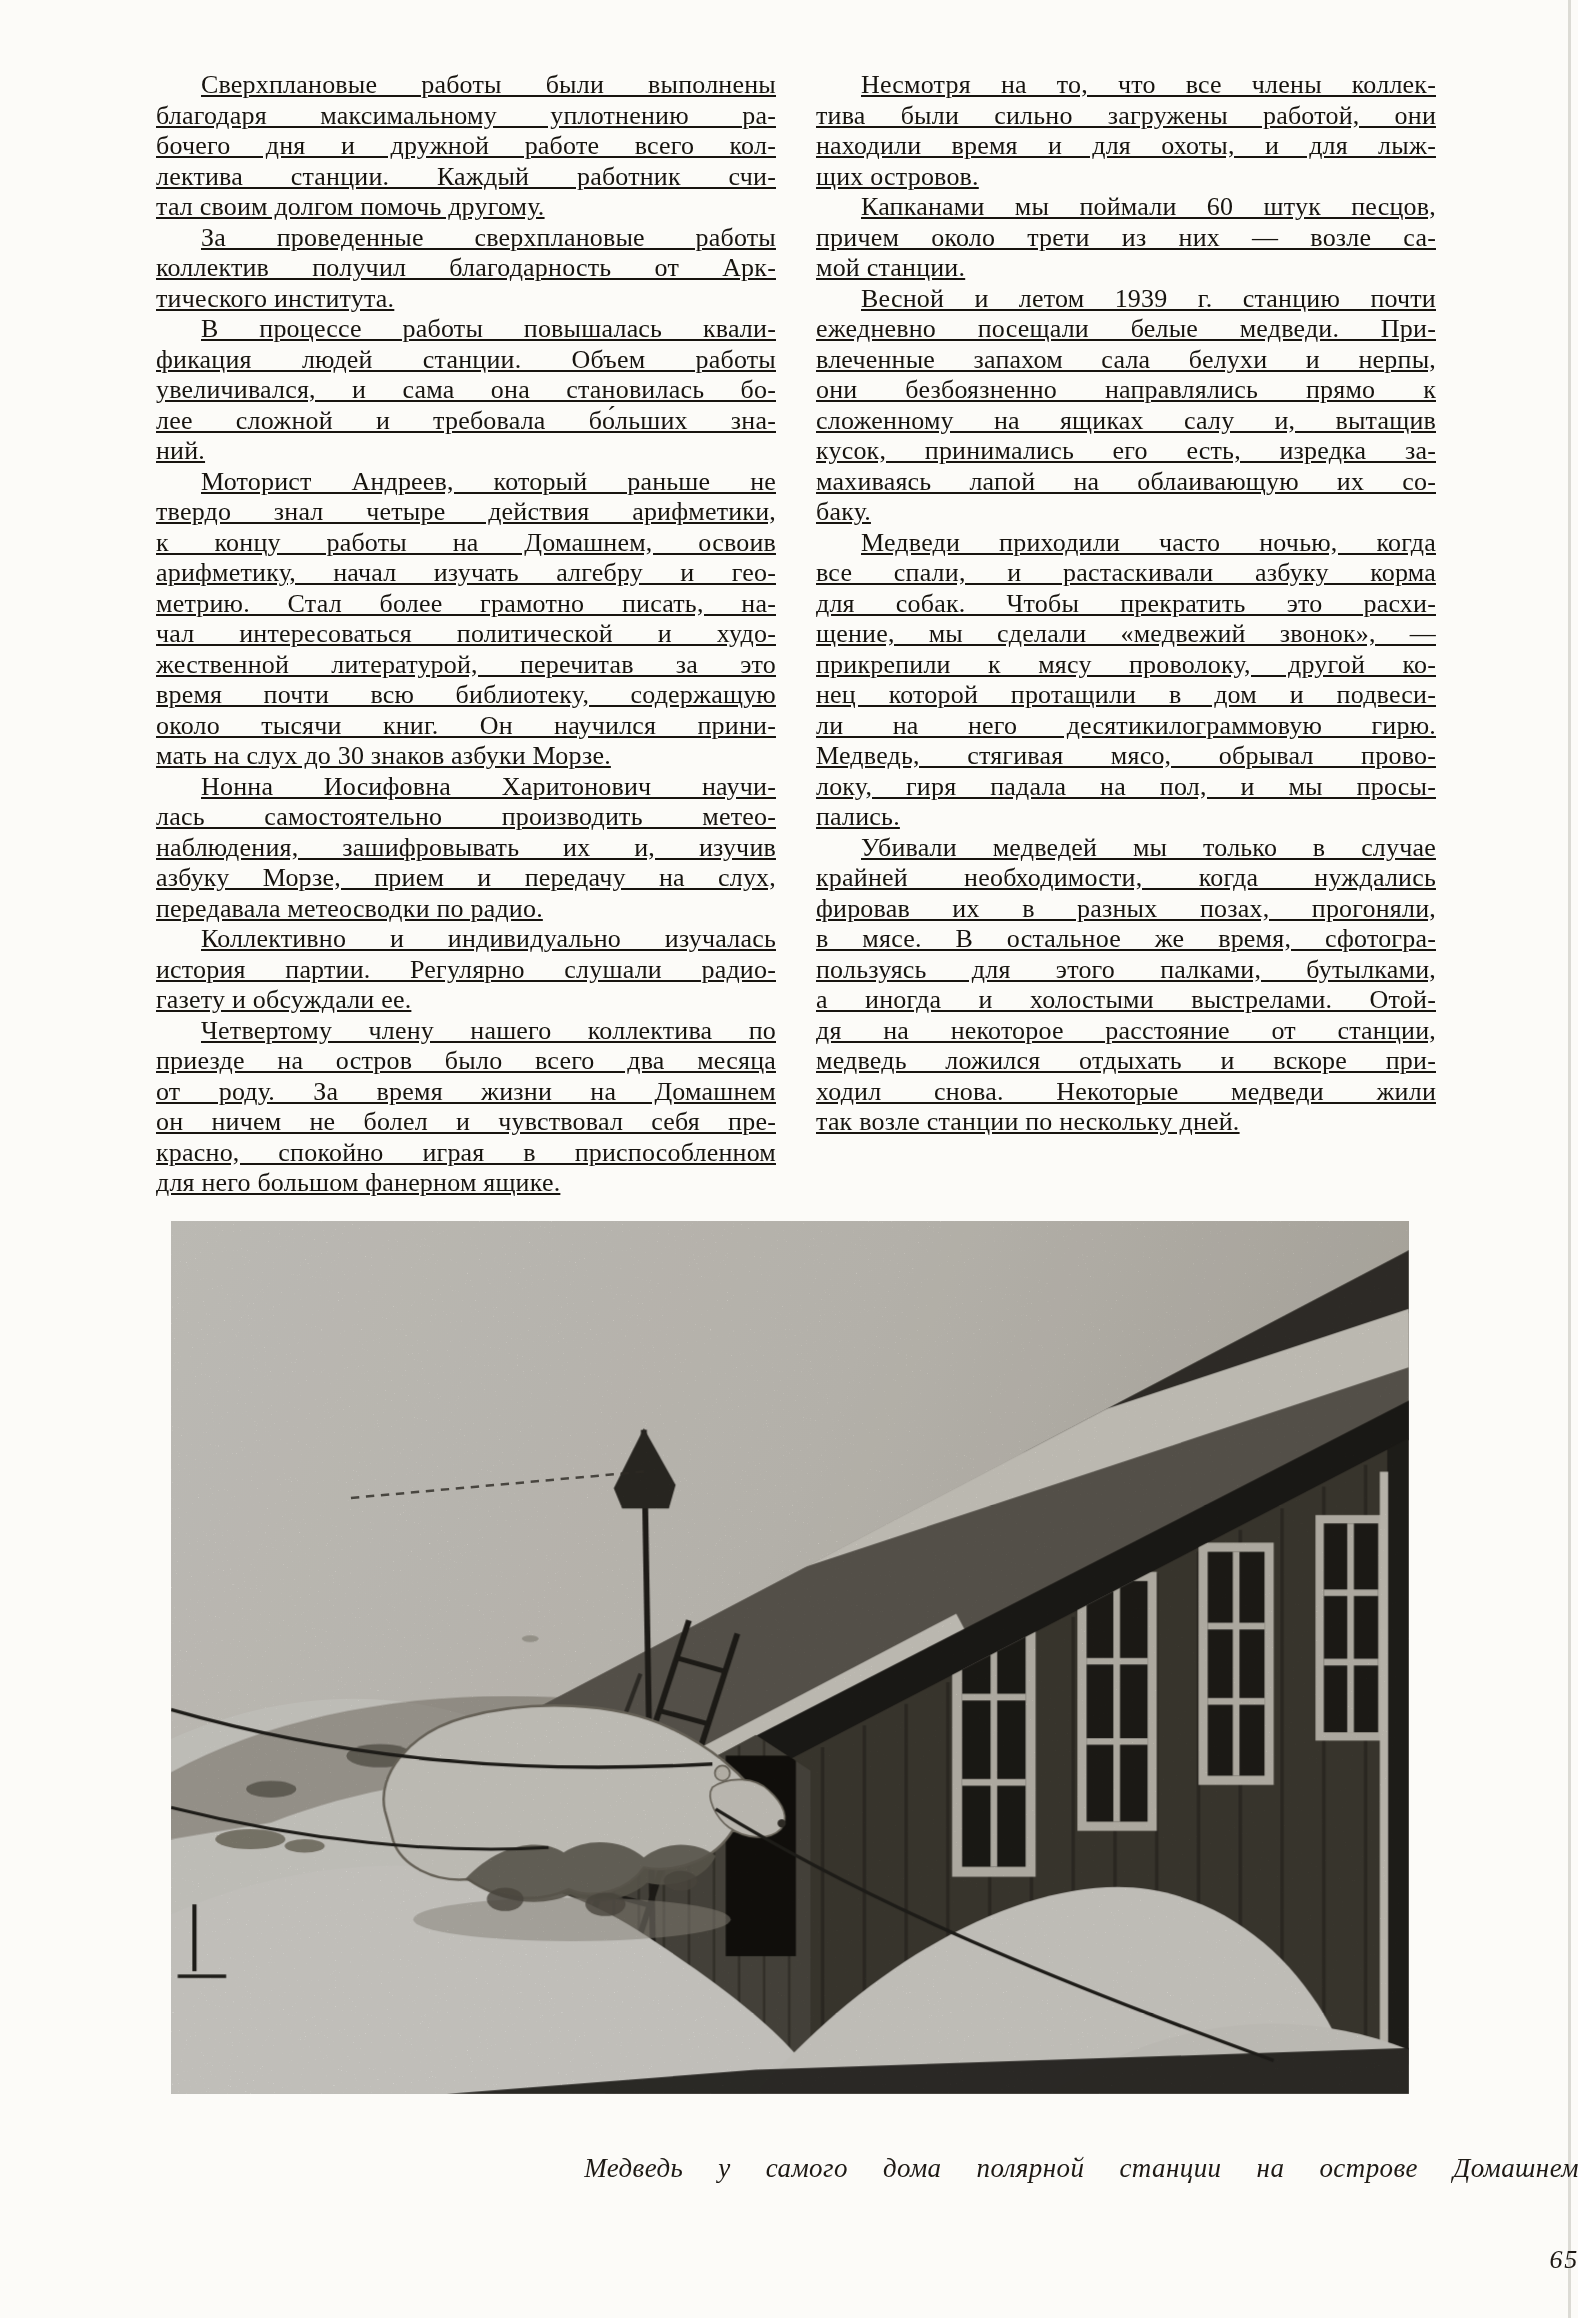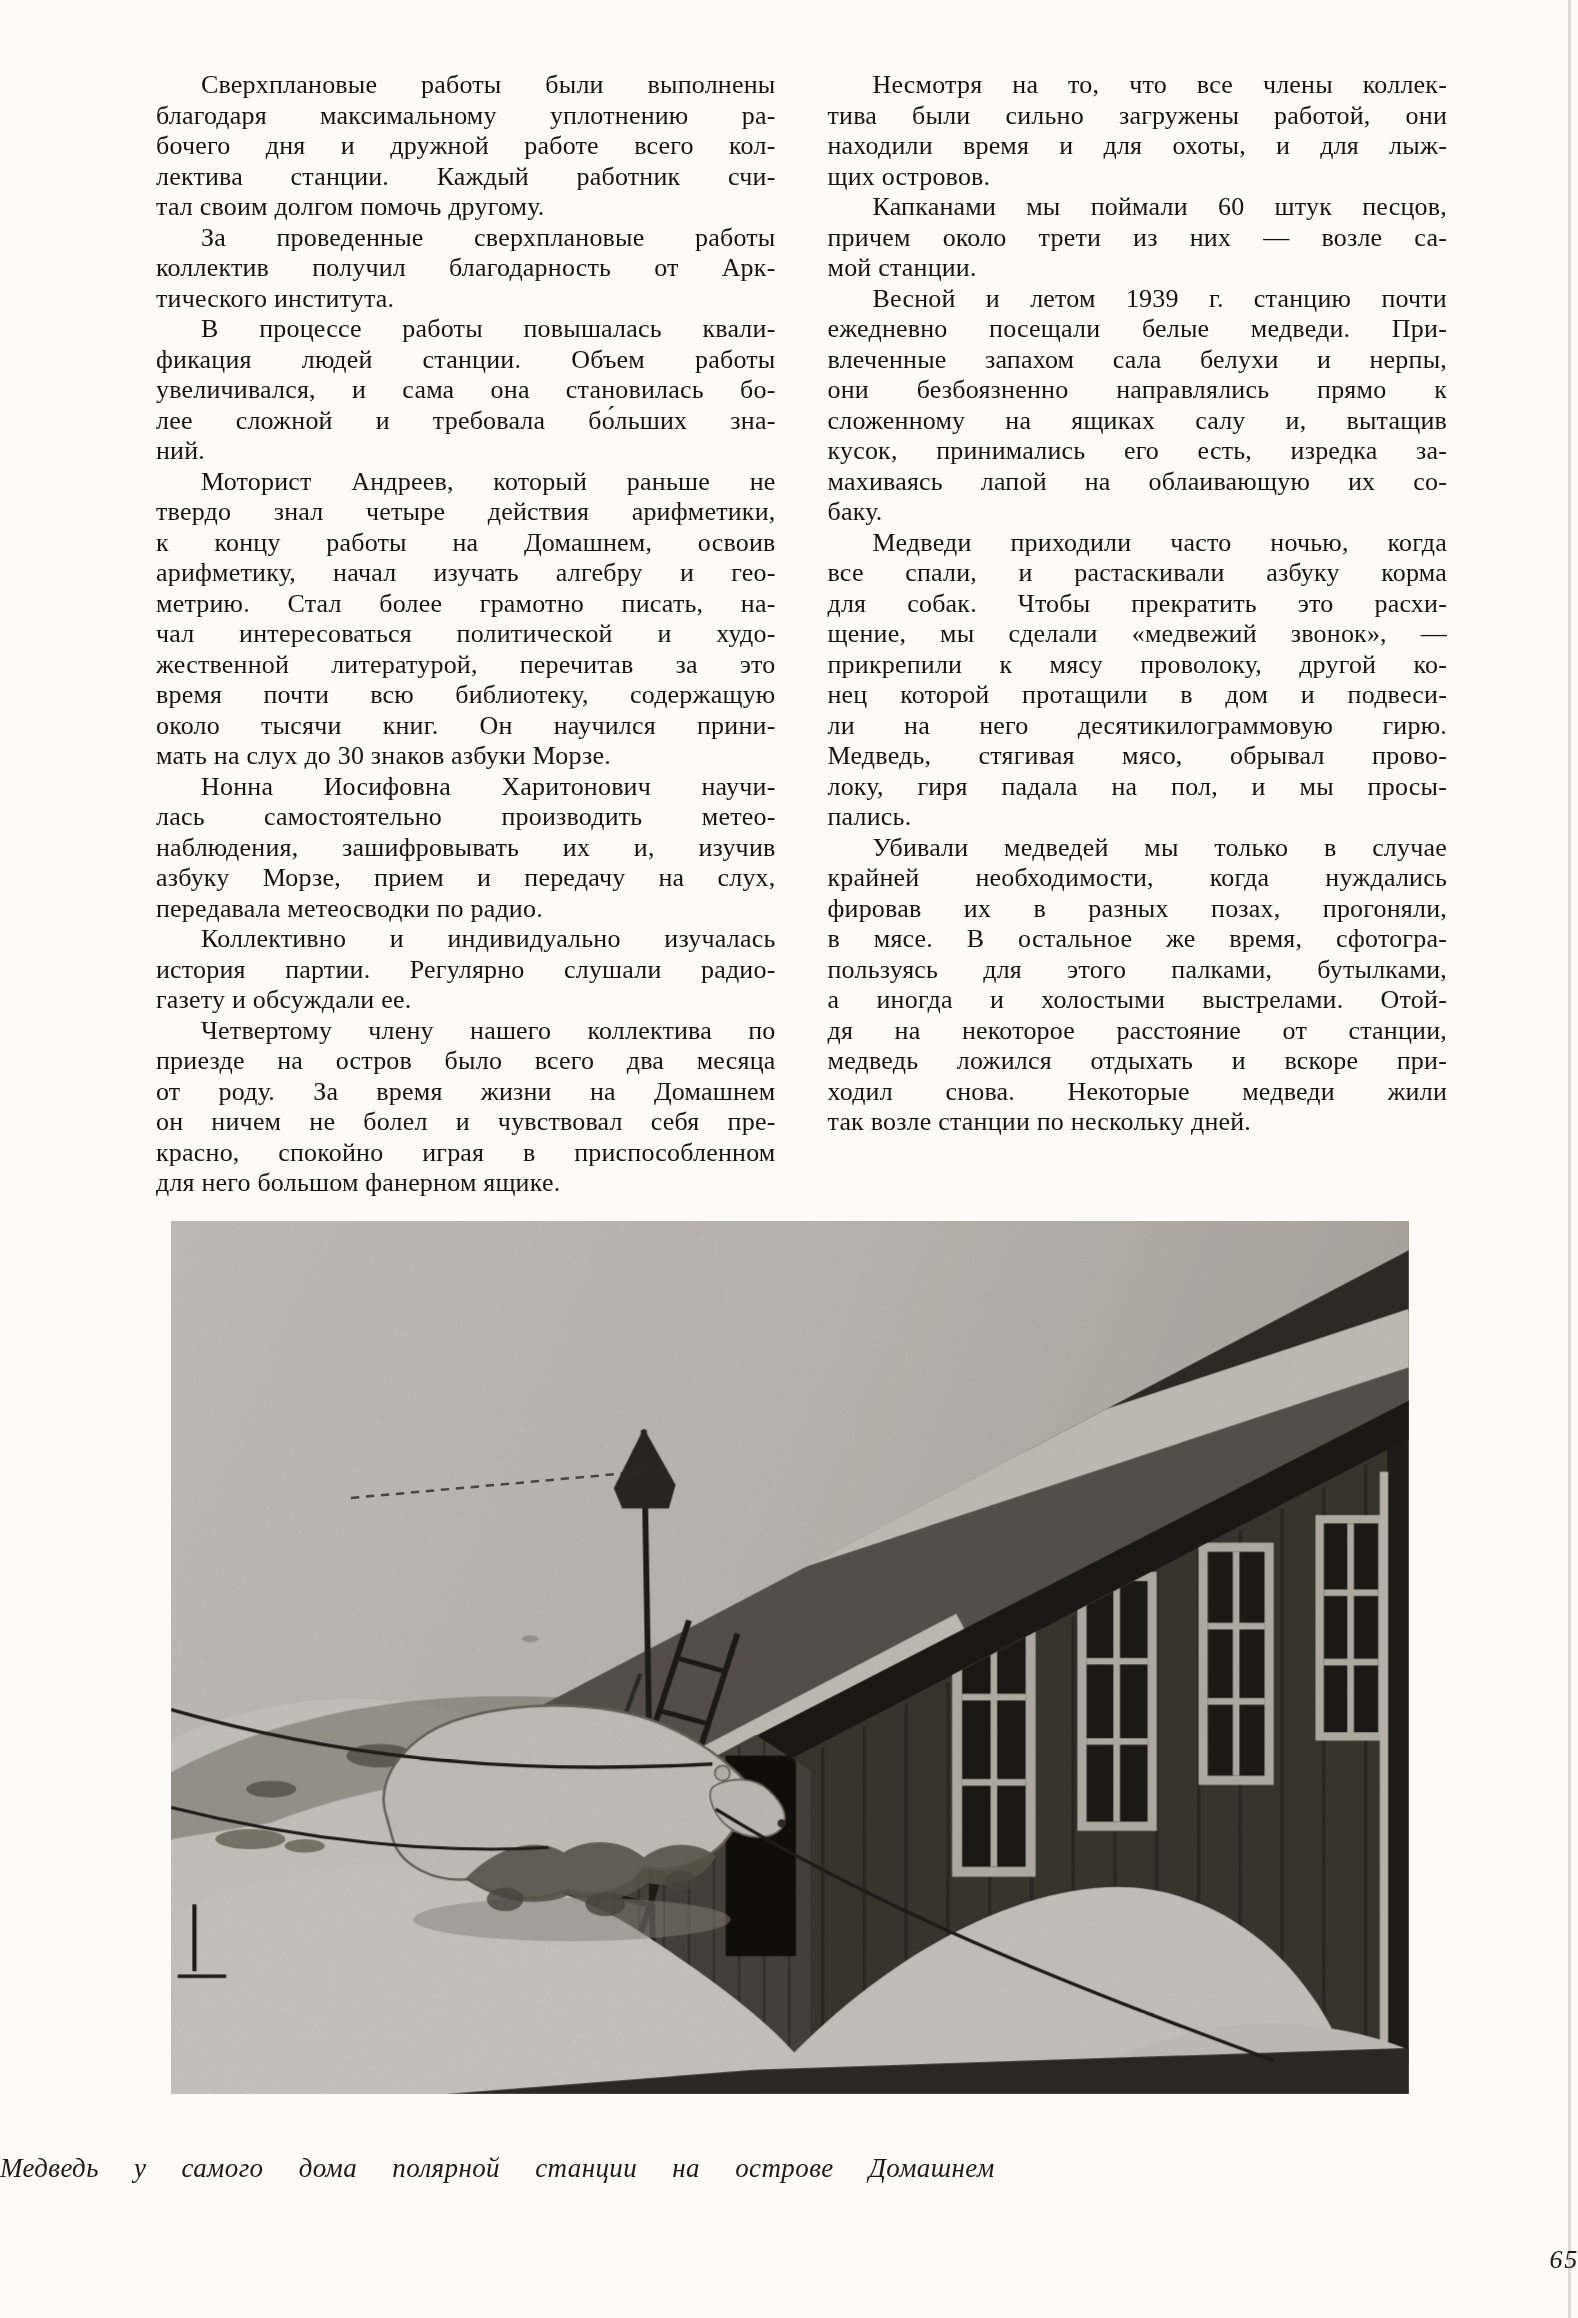--- a/index.html
+++ b/index.html
@@ -2,30 +2,30 @@
 <html style="font-size:13.4px"><head>
 <meta charset="utf-8">
 <style>
   html,body{margin:0;padding:0;background:#fbfaf6;}
   .page{
     position:relative;width:1579px;height:2319px;background:#fcfbf8;
     font-family:"Liberation Serif","DejaVu Serif",serif;color:#17140f;overflow:hidden;
   }
   .scan-edge{position:absolute;right:8.4px;top:0;width:2.5px;height:100%;
     background:rgba(110,104,92,.22);}
-  .columns{position:absolute;left:156px;top:70px;width:1291px;display:flex;gap:52px;}
+  .columns{position:absolute;left:156px;top:70px;width:1291px;display:flex;gap:40px;text-decoration:underline;}
   .col{width:620px;font-size:26px;line-height:30.5px;}
   .para{margin:0;}
   .para.space-before{margin-top:0;}
   .line{text-align:justify;text-align-last:justify;letter-spacing:0.2px;}
   .line.last{text-align-last:left;}
   .line.first{text-indent:45px;}
   .photo{position:absolute;left:171px;top:1221px;width:1238px;height:873px;margin:0;}
   .photo svg{display:block;}
-  .caption{position:absolute;left:0;top:2153px;width:100%;text-align:left;
+  .caption{position:absolute;left:0;top:2153px;width:100%;text-align:right;
     font-style:italic;font-size:27px;word-spacing:28px;letter-spacing:0.4px;color:#1d1914;}
   .page-number{position:absolute;left:0;top:2245px;width:100%;text-align:right;
     font-size:26px;letter-spacing:1.7px;color:#1d1914;font-style:italic;}
 </style>
 </head>
 <body>
 
 <div class="page">
   <div class="scan-edge"></div>
 

